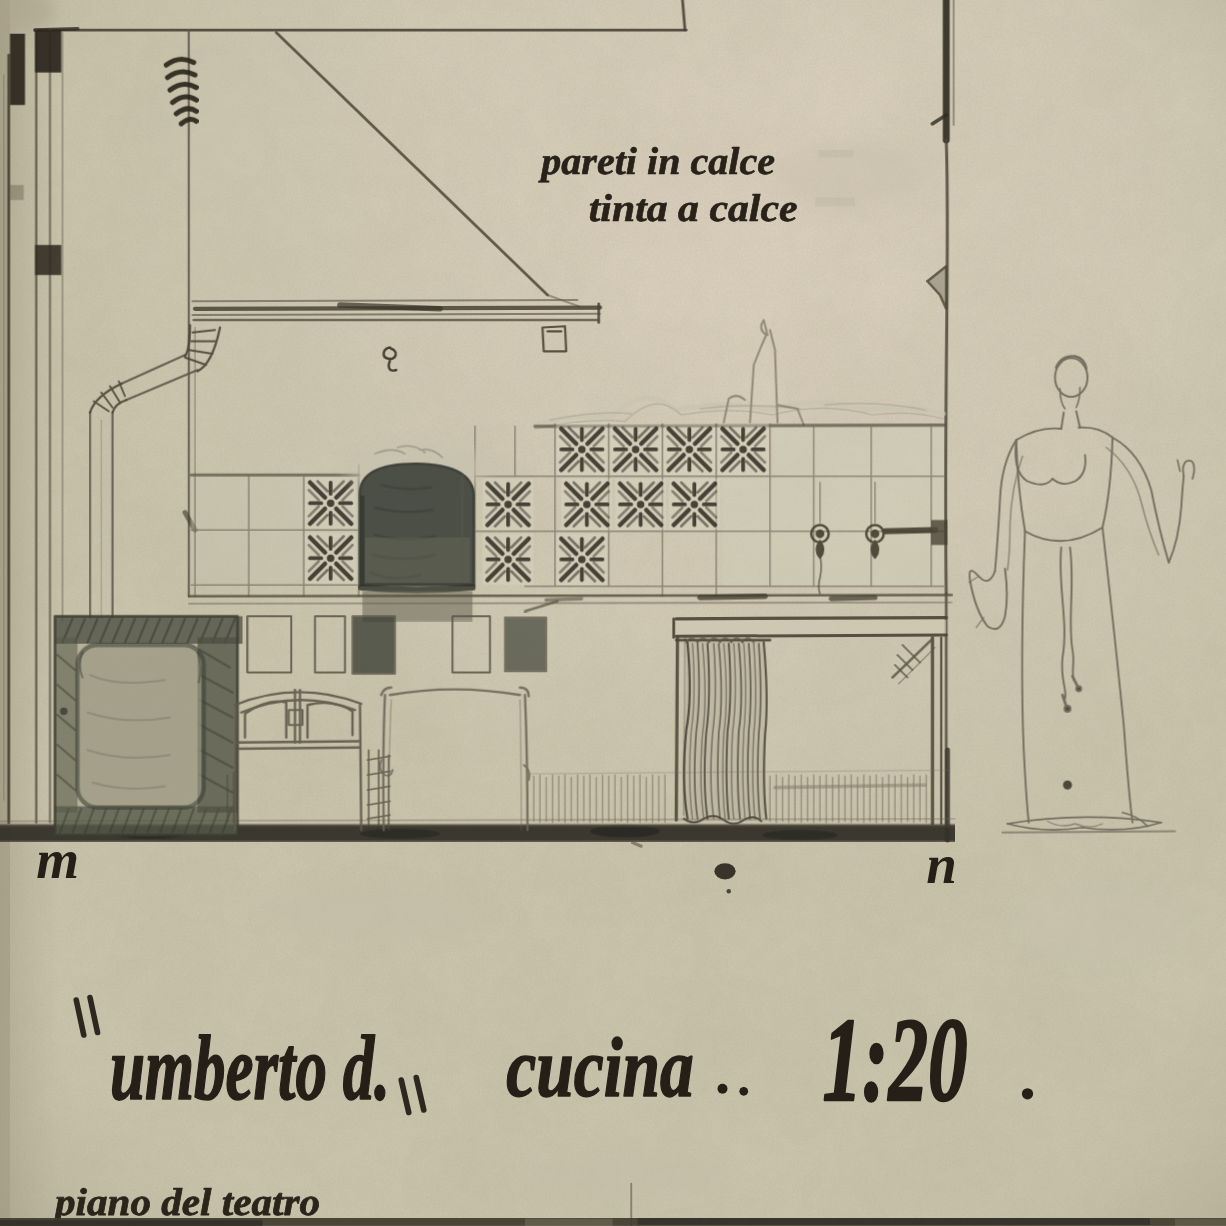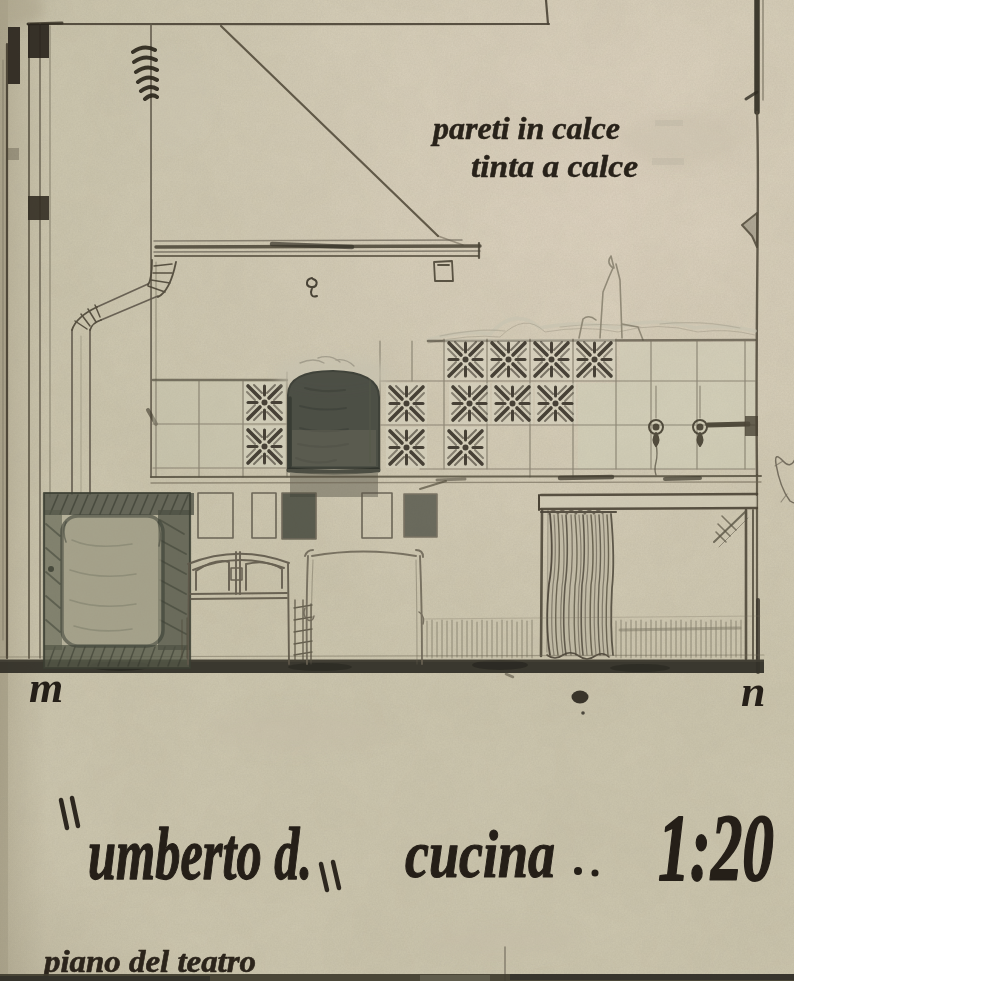--- a/index.html
+++ b/index.html
@@ -1,16 +1,16 @@
 <!DOCTYPE html>
 <html><head>
 <meta charset="utf-8">
 <style>
 html,body{margin:0;padding:0;}
-#stage{position:relative;width:794px;height:981px;overflow:hidden;background:#cfc9b1;font-family:"Liberation Serif",serif;}
+#stage{position:relative;width:981px;height:981px;overflow:hidden;background:#cfc9b1;font-family:"Liberation Serif",serif;}
 svg{display:block;position:absolute;left:0;top:0;}
 </style>
 </head>
 <body>
 <div id="stage">
 <svg width="981" height="981" viewBox="0 0 981 981">
 <defs>
 <filter id="grain" x="0" y="0" width="100%" height="100%">
   <feTurbulence type="fractalNoise" baseFrequency="0.65" numOctaves="3" stitchTiles="stitch"></feTurbulence>
   <feColorMatrix type="matrix" values="0 0 0 0 0.28  0 0 0 0 0.25  0 0 0 0 0.18  0 0 0 0.16 0"></feColorMatrix>

